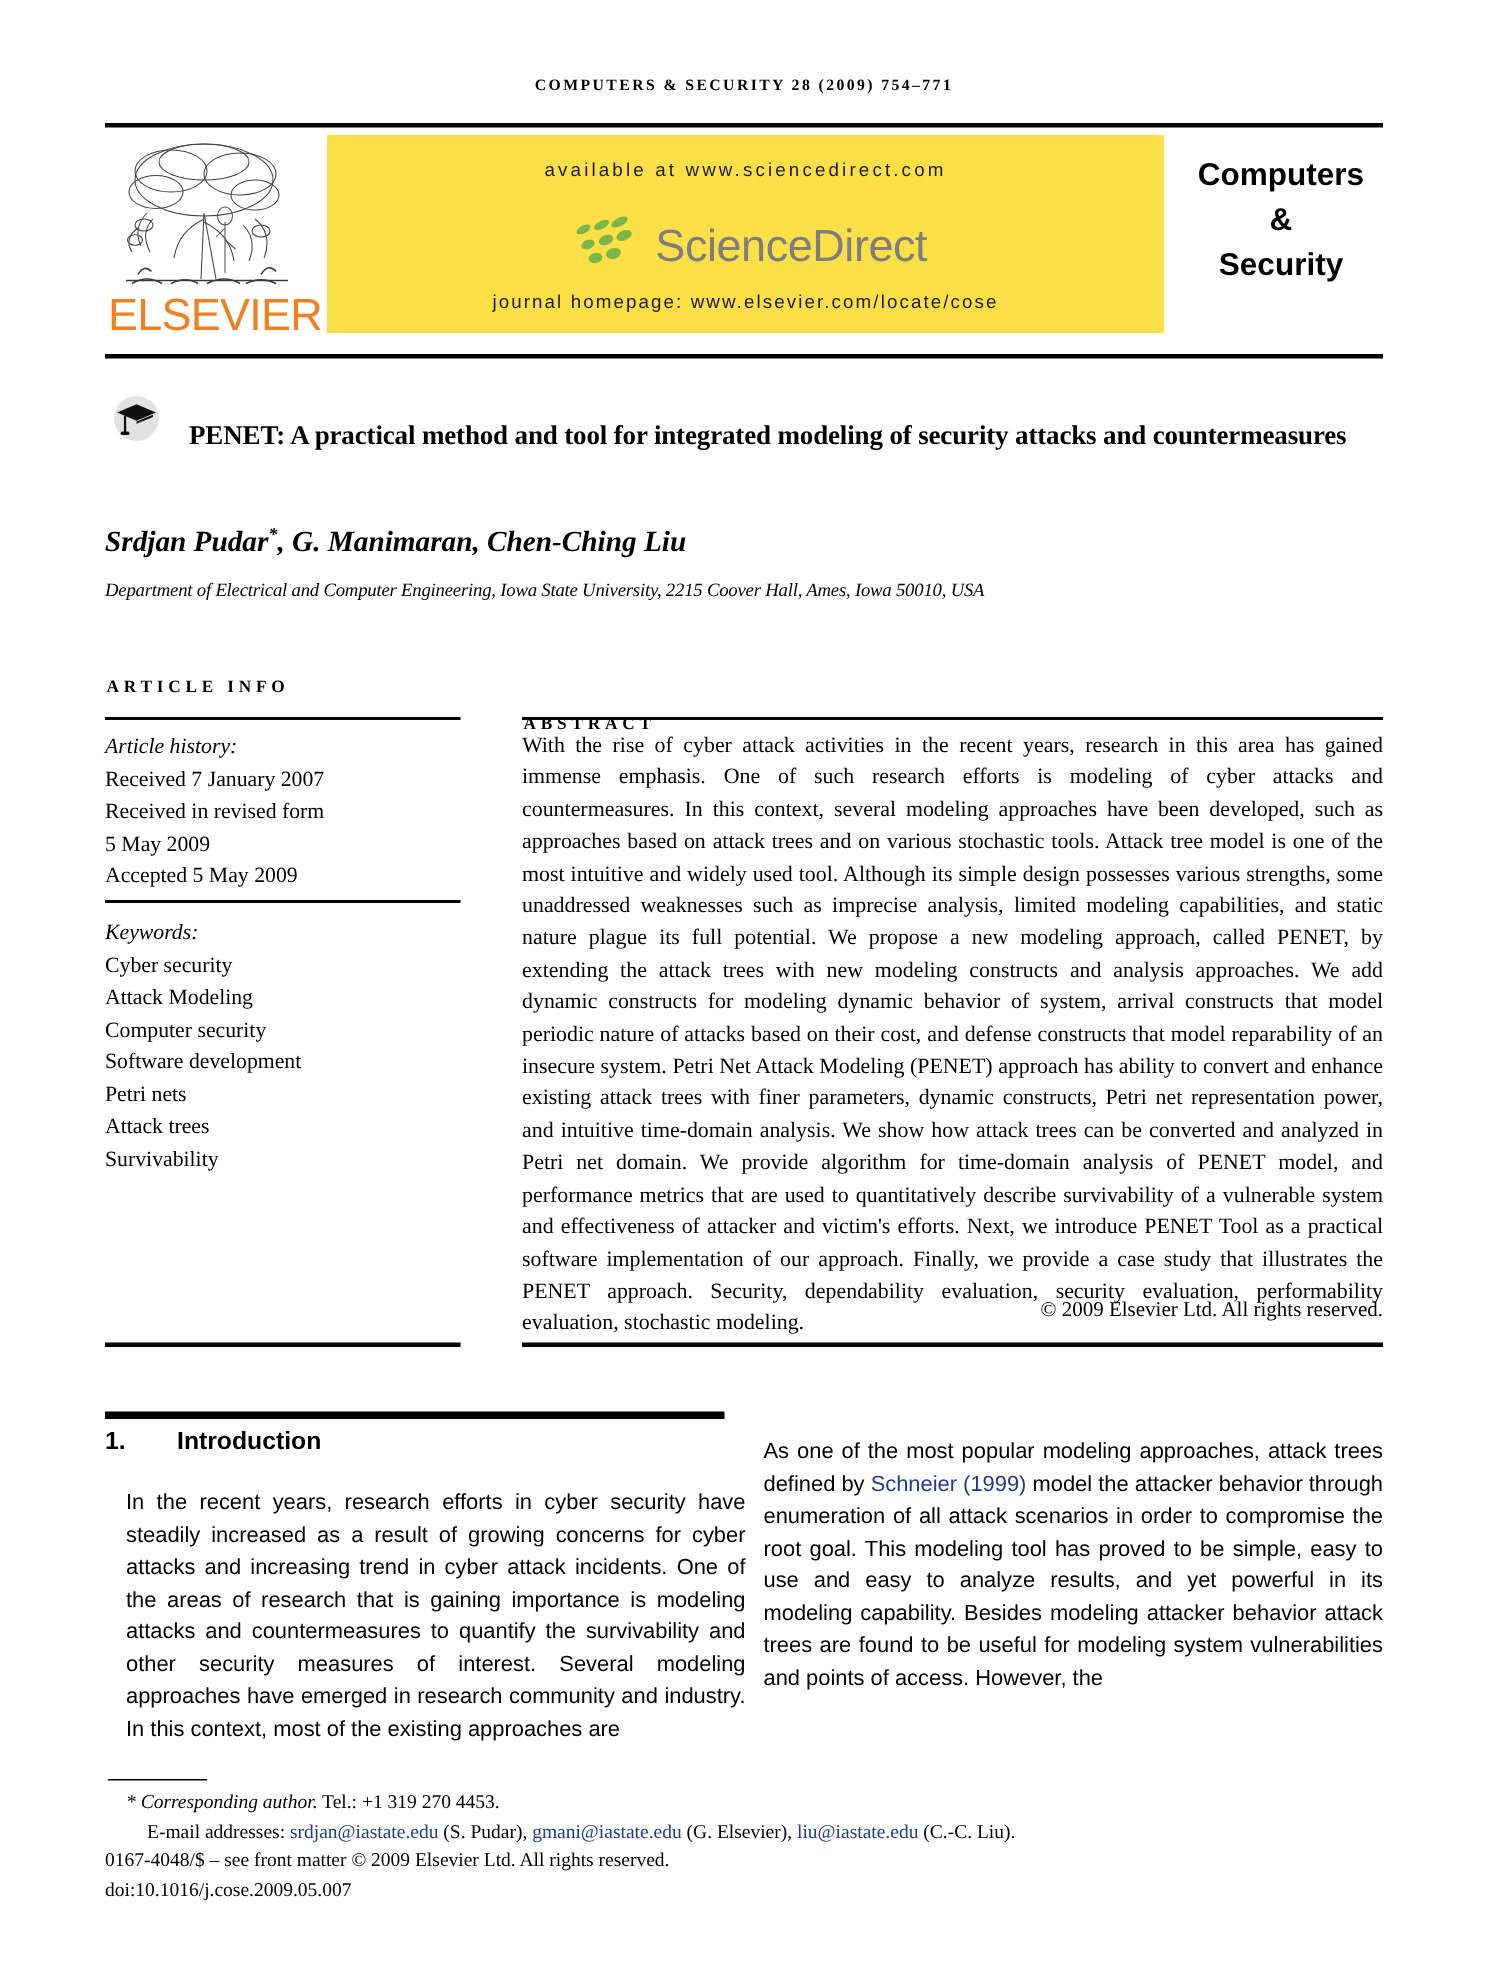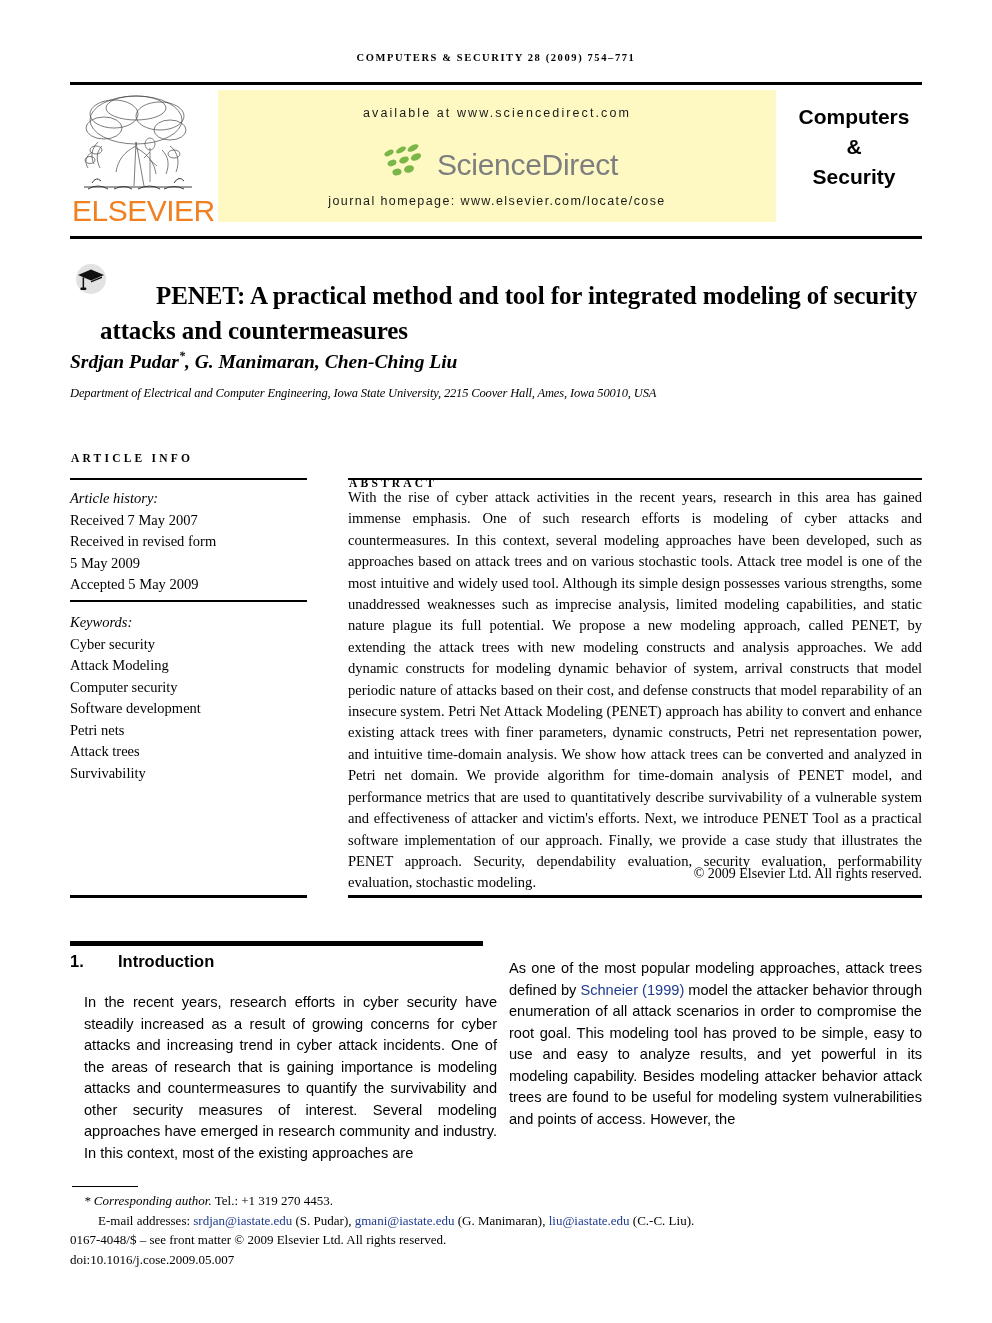--- a/index.html
+++ b/index.html
@@ -72,21 +72,21 @@
     letter-spacing: -0.5px;
     color: #F08122;
     line-height: 1;
   }
 
   .sd-banner {
     position: absolute;
     left: 148px; top: 2px;
     width: 558px;
     height: 132px;
-    background: #fef9c3;
+    background: #fde047;
   }
   .sd-avail {
     position: absolute;
     left: 0; top: 16px;
     width: 558px;
     text-align: center;
     font-family: "Liberation Sans", sans-serif;
     font-size: 12.5px;
     letter-spacing: 2.1px;
     color: #1a1a1a;
@@ -146,25 +146,24 @@
     position: absolute;
     left: 72px; top: 260px;
     width: 38px; height: 38px;
   }
   .title {
     position: absolute;
     left: 70px; top: 261px;
     width: 852px;
     font-family: "Liberation Serif", serif;
     font-weight: bold;
-    font-size: 25px;
+    font-size: 18px;
     line-height: 35px;
     letter-spacing: -0.1px;
     text-indent: 56px;
-    margin-left: 30px;
   }
 
   .authors {
     position: absolute;
     left: 70px; top: 349px;
     width: 852px;
     font-family: "Liberation Serif", serif;
     font-style: italic;
     font-weight: bold;
     font-size: 19.5px;
@@ -390,21 +389,21 @@
 
   <div class="authors">
     <span>Srdjan Pudar</span><sup>*</sup><span>, G. Manimaran, Chen-Ching Liu</span>
   </div>
   <div class="affiliation">Department of Electrical and Computer Engineering, Iowa State University, 2215 Coover Hall, Ames, Iowa 50010, USA</div>
 
   <div class="colhead" id="article-info-head">Article info</div>
   <div class="rule-info-1"></div>
   <div class="history">
     <div class="hd">Article history:</div>
-    <div>Received 7 May 2007</div>
+    <div>Received 7 January 2007</div>
     <div>Received in revised form</div>
     <div>5 May 2009</div>
     <div>Accepted 5 May 2009</div>
   </div>
   <div class="rule-info-2"></div>
   <div class="keywords">
     <div class="hd">Keywords:</div>
     <div>Cyber security</div>
     <div>Attack Modeling</div>
     <div>Computer security</div>
@@ -433,21 +432,21 @@
   <div class="foot-rule"></div>
   <div class="footnote">
     <div>
       <span class="ind"></span><span class="corr">* Corresponding author.</span><span> Tel.: +1 319 270 4453.</span>
     </div>
     <div>
       <span class="ind"></span><span class="ind"></span><span>E-mail addresses:</span>
       <span class="link">srdjan@iastate.edu</span>
       <span>(S. Pudar)</span>,
       <span class="link">gmani@iastate.edu</span>
-      <span>(G. Manimaran)</span>,
+      <span>(G. Elsevier)</span>,
       <span class="link">liu@iastate.edu</span>
       <span>(C.-C. Liu)</span>.
     </div>
     <div>0167-4048/$ – see front matter © 2009 Elsevier Ltd. All rights reserved.</div>
     <div>doi:10.1016/j.cose.2009.05.007</div>
   </div>
 
 </div>
 
 </body></html>

